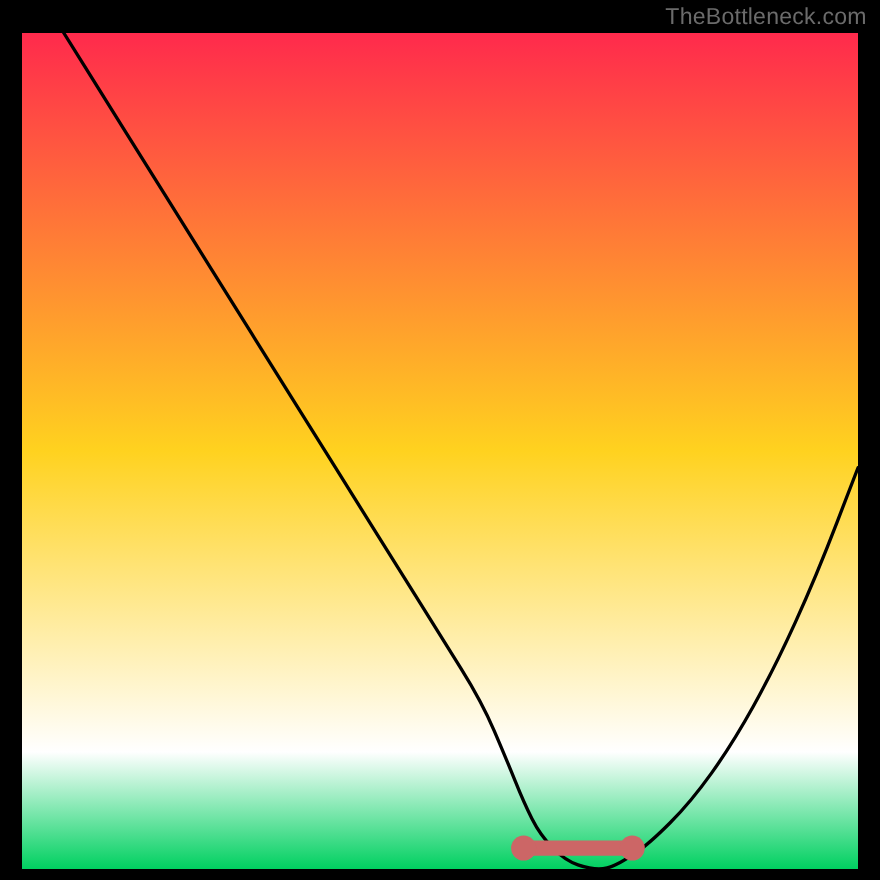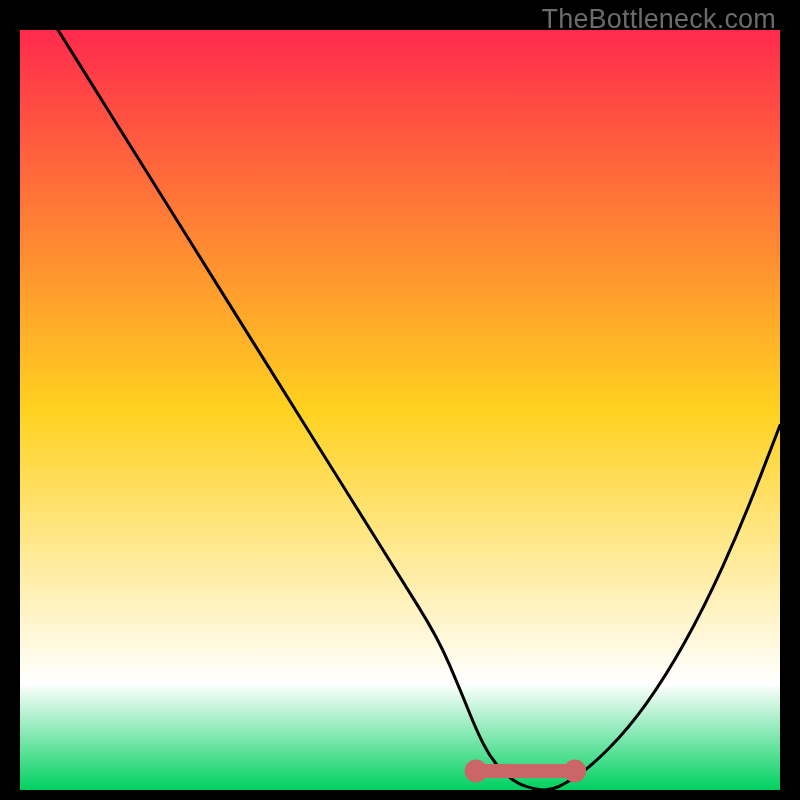--- a/index.html
+++ b/index.html
@@ -13,23 +13,23 @@
   }
   .stage {
     position: relative;
     width: 800px;
     height: 800px;
     background: #000;
   }
   .attribution {
     position: absolute;
     top: 4px;
-    right: 24px;
+    right: 12px;
     color: #6b6b6b;
-    font-size: 27px;
+    font-size: 21px;
     font-weight: 500;
     letter-spacing: 0.2px;
     z-index: 20;
   }
   svg.plot {
     position: absolute;
     top: 0;
     left: 0;
     width: 800px;
     height: 800px;

